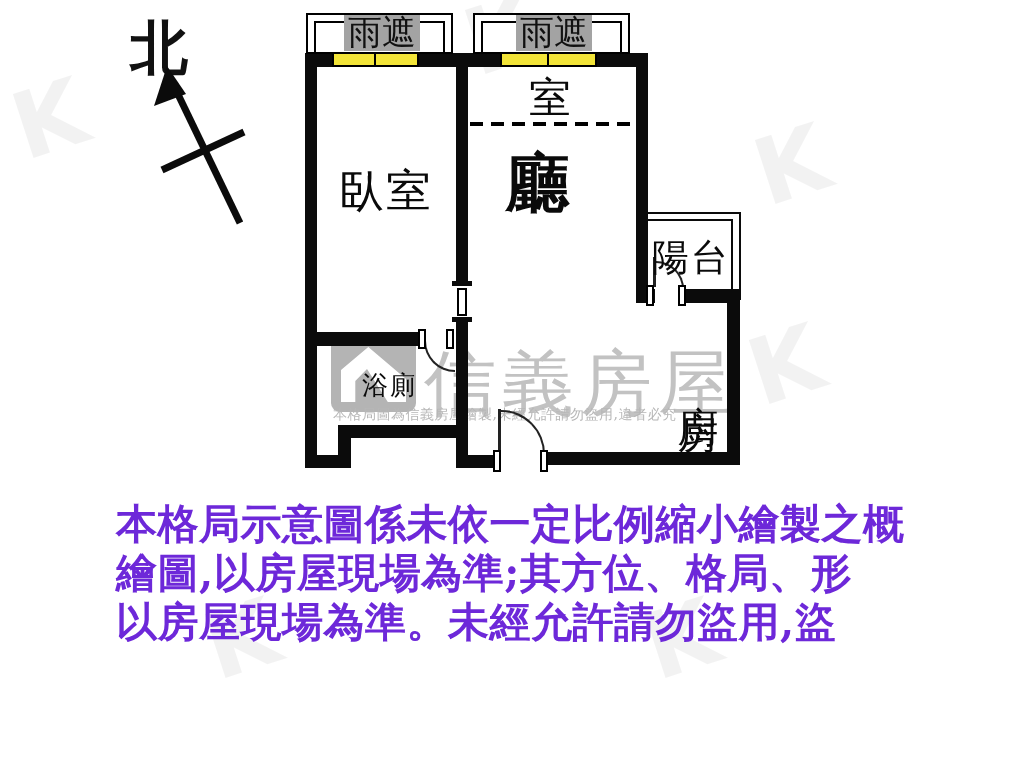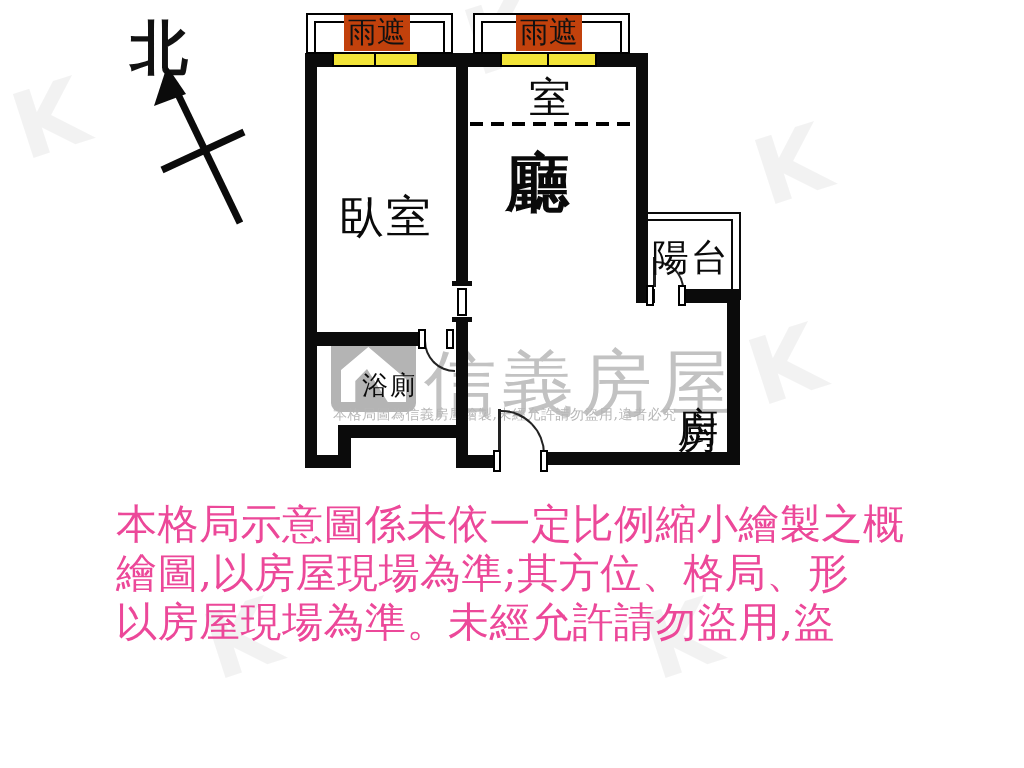--- a/index.html
+++ b/index.html
@@ -14,27 +14,27 @@
   .winbox{position:absolute;border:2px solid #000;box-sizing:border-box;z-index:8;}
   .windiv{position:absolute;background:#000;z-index:9;}
   .jamb{position:absolute;width:8px;background:#fff;border:2px solid #000;box-sizing:border-box;z-index:9;}
   .leaf{position:absolute;background:#222;z-index:8;}
   .arc{position:absolute;box-sizing:border-box;z-index:8;}
   .slider{position:absolute;background:#fff;border:2px solid #000;box-sizing:border-box;z-index:8;}
   .room-label{position:absolute;display:flex;align-items:center;justify-content:center;
     color:#0a0a0a;z-index:10;white-space:nowrap;}
   .canopy{position:absolute;border:2px solid #000;box-sizing:border-box;z-index:7;background:#fff;}
   .canopy-label{position:absolute;display:flex;align-items:center;justify-content:center;
-    font-size:29px;z-index:9;background:#c2410c;padding:0 4px;white-space:nowrap;}
+    font-size:34px;z-index:9;background:#a3a3a3;padding:0 4px;white-space:nowrap;}
   .dash{position:absolute;height:4px;z-index:7;
     background:repeating-linear-gradient(90deg,#000 0 13px,transparent 13px 21px);}
   .wm{position:absolute;z-index:2;color:#c2c2c2;white-space:nowrap;}
   .tile{position:absolute;z-index:1;font-size:92px;font-weight:bold;color:rgba(0,0,0,0.05);
     transform:rotate(-18deg);font-family:"DejaVu Sans","Liberation Sans",sans-serif;}
-  .disc{font-size:41px;line-height:49px;letter-spacing:0.5px;color:#ec4899;white-space:nowrap;}
+  .disc{font-size:41px;line-height:49px;letter-spacing:0.5px;color:#6d28d9;white-space:nowrap;font-weight:bold;}
 </style>
 </head>
 <body>
 
 <div id="canvas">
 
   <div class="tile" style="left:14px;top:66px;">K</div>
   <div class="tile" style="left:466px;top:-18px;">K</div>
   <div class="tile" style="left:756px;top:112px;">K</div>
   <div class="tile" style="left:750px;top:312px;">K</div>
@@ -104,21 +104,21 @@
        border-right:2px solid #222;border-top-right-radius:100% 100%;"></div>
 
   <div class="jamb" style="left:493px;top:450px;height:22px;"></div>
   <div class="jamb" style="left:540px;top:450px;height:22px;"></div>
   <div class="leaf" style="left:498px;top:409px;width:3px;height:45px;"></div>
   <div class="arc" style="left:501px;top:410px;width:44px;height:44px;border-top:2px solid #222;
        border-right:2px solid #222;border-top-right-radius:100% 100%;"></div>
 
   <div class="room-label" style="left:510px;top:76px;width:80px;height:44px;font-size:42px;">室</div>
   <div class="room-label" style="left:500px;top:148px;width:75px;height:70px;font-size:64px;font-weight:bold;">廳</div>
-  <div class="room-label" style="left:338px;top:168px;width:96px;height:46px;font-size:45px;letter-spacing:2px;margin-top:26px;">臥室</div>
+  <div class="room-label" style="left:338px;top:168px;width:96px;height:46px;font-size:45px;letter-spacing:2px;">臥室</div>
   <div class="room-label" style="left:350px;top:366px;width:80px;height:38px;font-size:26px;letter-spacing:2px;">浴廁</div>
   <div class="room-label" style="left:650px;top:238px;width:82px;height:40px;font-size:37px;letter-spacing:2px;">陽台</div>
   <div class="room-label" style="left:676px;top:324px;width:46px;height:108px;font-size:41px;
        writing-mode:vertical-rl;letter-spacing:6px;">廚房</div>
 
   <div class="abs" style="left:116px;top:500px;z-index:10;">
     <div class="disc">本格局示意圖係未依一定比例縮小繪製之概</div>
     <div class="disc">繪圖,以房屋現場為準;其方位、格局、形</div>
     <div class="disc">以房屋現場為準。未經允許請勿盜用,盜</div>
   </div>

